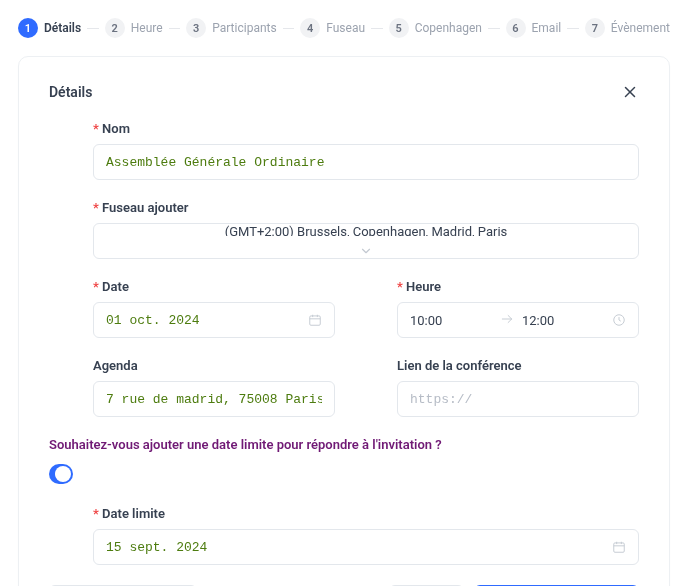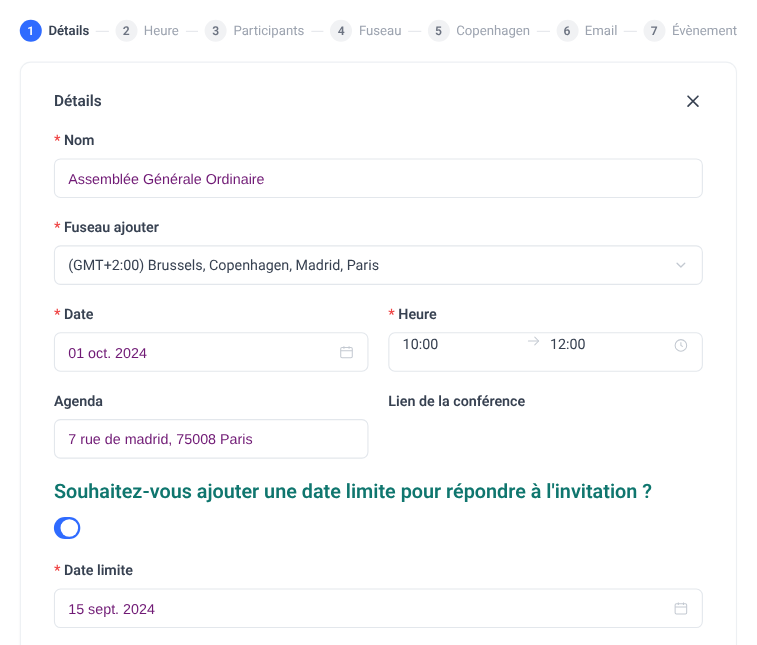--- a/index.html
+++ b/index.html
@@ -83,21 +83,21 @@
     color: #374151;
   }
   .close-x svg { width: 100%; height: 100%; display:block; }
 
   
   .form-row {
     display: flex;
     gap: 18px;
     margin-bottom: 20px;
   }
-  .form-col { flex: 1 1 0; min-width: 0; }
+  .form-col { flex: 1 1 0; min-width: 0; margin-left: 44px; }
   label.field-label {
     display: block;
     font-size: 13px;
     font-weight: 600;
     color: #374151;
     margin-bottom: 8px;
   }
   .req::before {
     content: "* ";
     color: #ef4444;
@@ -115,53 +115,53 @@
     display: flex;
     align-items: center;
     justify-content: space-between;
     gap: 8px;
   }
   .input input {
     border: none;
     outline: none;
     flex: 1;
     font-size: 13px;
-    font-family: Liberation Sans, sans-serif;
-    color: #701a75;
+    font-family: Liberation Mono, monospace;
+    color: #4d7c0f;
     background: transparent;
     height: 100%;
   }
   .input input::placeholder { color: #b6bcc6; }
   .input .suffix-icon, .select .suffix-icon {
     width: 14px; height: 14px; color: #c3c9d1; flex: 0 0 auto;
   }
-  .select { cursor: pointer; }
+  .select { cursor: pointer; flex-direction: column; }
   .select-text { flex:1; white-space:nowrap; overflow:hidden; text-overflow:ellipsis; }
 
   .time-range {
     width: 100%;
     height: 36px;
     border: 1px solid #e3e7ec;
     border-radius: 6px;
     padding: 16px 12px;
     display: flex;
-    align-items: flex-end;
+    align-items: center;
     font-size: 13px;
     color: #374151;
     gap: 8px;
   }
   .time-range .t { flex: 1; }
   .time-range .arrow { color: #c3c9d1; }
   .time-range .suffix-icon { width:14px; height:14px; color:#c3c9d1; }
 
   
   .question {
-    font-size: 18px;
-    font-weight: 600;
-    color: #0f766e;
+    font-size: 13px;
+    font-weight: 600;
+    color: #701a75;
     margin-bottom: 12px;
     margin-top: 6px;
   }
   .toggle {
     position: relative;
     width: 24px;
     height: 20px;
     border-radius: 999px;
     background: #2f6bff;
     cursor: pointer;
@@ -328,20 +328,23 @@
 
   <div class="form-row">
     <div class="form-col">
       <label class="field-label">Agenda</label>
       <div class="input">
         <input type="text" value="7 rue de madrid, 75008 Paris" style="">
       </div>
     </div>
     <div class="form-col">
       <label class="field-label">Lien de la conférence</label>
+      <div class="input">
+        <input type="text" placeholder="https://" style="">
+      </div>
     </div>
   </div>
 
   <div class="question">Souhaitez-vous ajouter une date limite pour répondre à l'invitation ?</div>
   <div class="toggle">
     <span class="toggle-label">Oui</span>
     <span class="toggle-knob"></span>
   </div>
 
   <div class="form-row" style="margin-bottom:14px;">

